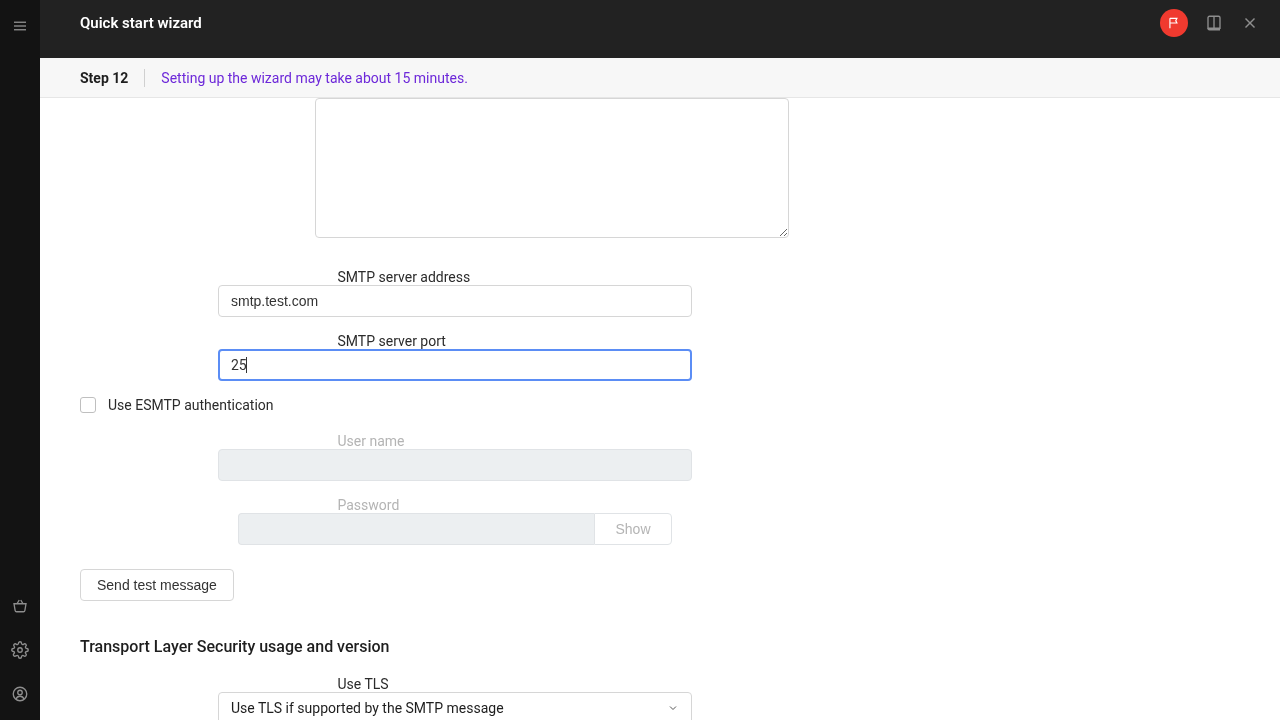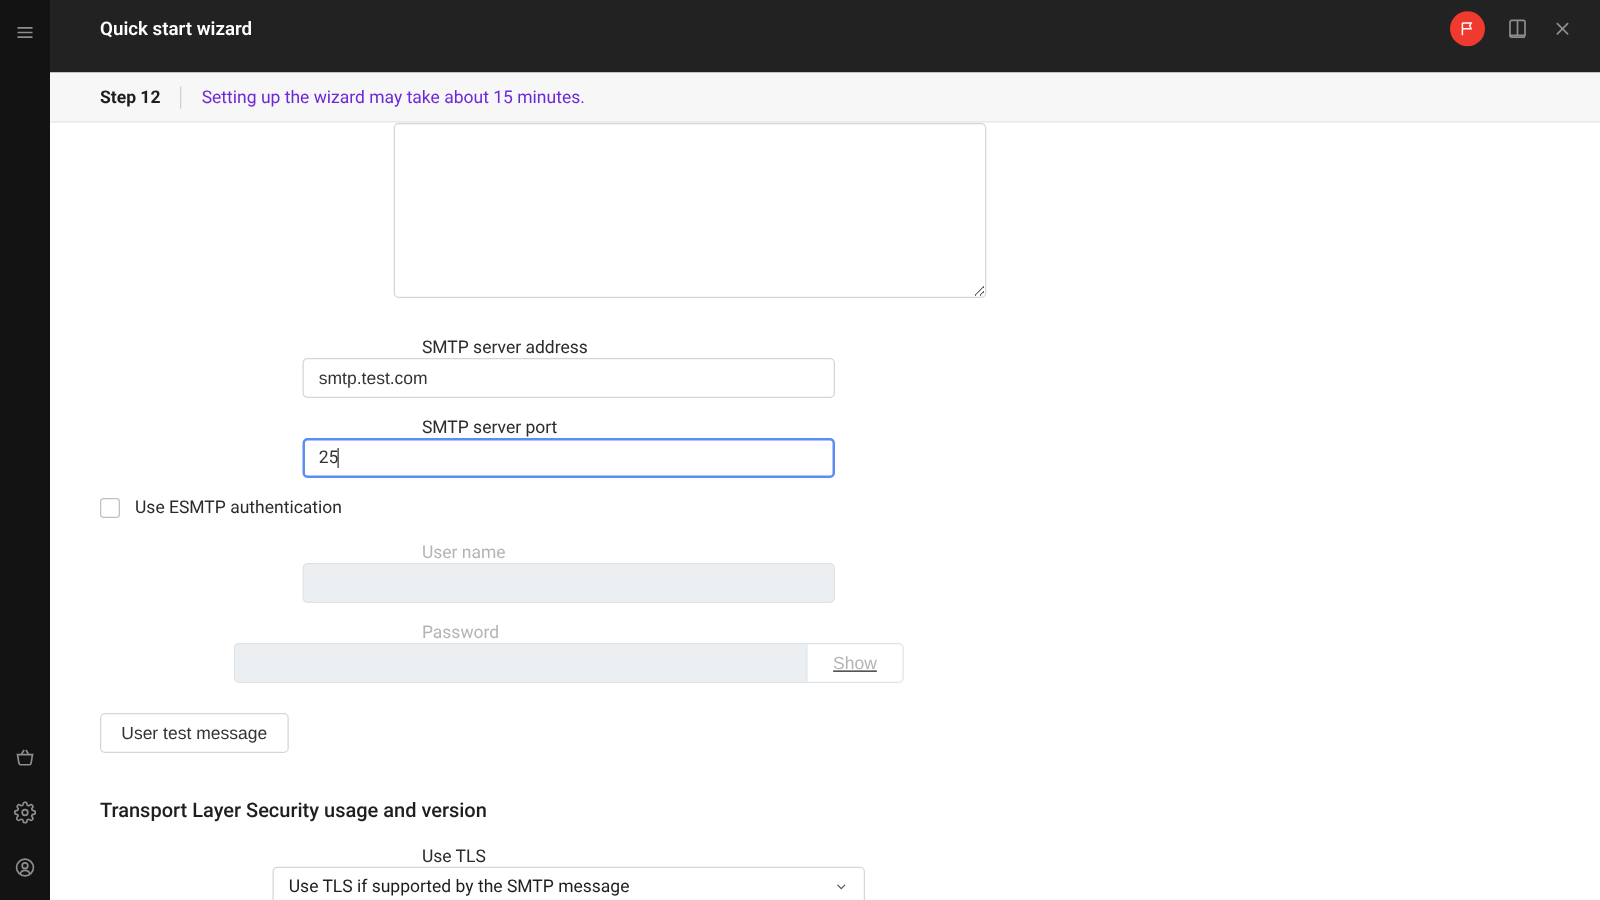--- a/index.html
+++ b/index.html
@@ -73,34 +73,34 @@
   width:474px; height:140px;
   border:1px solid #d6d6d6; border-radius:4px;
   resize:both;
   background:#fff;
   margin-bottom:28px;
 }
 .row { display:flex; align-items:center; margin-bottom:16px;flex-direction:column; }
 .row-label { width:235px; color:#2b2b2b; font-size:14px; }
 .row-label.disabled { color:#b4b4b4; }
 .input {
-  width:426px; height:32px;
+  width:474px; height:32px;
   border:1px solid #d6d6d6; border-radius:4px;
   padding:0 12px; font-size:14px; color:#333;
   outline:none;
 }
 .input.focused { border:2px solid #5b8df5; padding:0 11px; }
 .input.disabled { background:#eceff1; color:#999; border-color:#e0e3e6; }
 .checkbox-row { display:flex; margin-bottom:20px; margin-top:4px;}
 .checkbox {
   width:16px; height:16px; border:1.5px solid #bfbfbf; border-radius:3px; margin-right:12px;
   cursor:pointer;
 }
 .checkbox-label { font-size:14px; color:#2b2b2b; }
-.pw-wrap { display:flex; width:536px;text-decoration:underline; }
+.pw-wrap { display:flex; width:434px; }
 .pw-wrap .input { flex:1; border-radius:4px 0 0 4px; border-right:none; }
 .show-btn {
   width:78px; height:32px;
   border:1px solid #e0e3e6; border-radius:0 4px 4px 0;
   background:#fff; color:#b4b4b4; font-size:14px;
   cursor:pointer;
 }
 .send-btn {
   height:32px; padding:0 16px;
   border:1px solid #d6d6d6; border-radius:4px;
@@ -224,21 +224,21 @@
     </div>
 
     <div class="row">
       <div class="row-label disabled">Password</div>
       <div class="pw-wrap">
         <input class="input disabled" type="password" disabled="" value="" style="">
         <button class="show-btn" disabled="">Show</button>
       </div>
     </div>
 
-    <button class="send-btn">User test message</button>
+    <button class="send-btn">Send test message</button>
 
     <div class="section-title">Transport Layer Security usage and version</div>
 
     <div class="row">
       <div class="row-label">Use TLS</div>
       <div class="select">
         <span>Use TLS if supported by the SMTP message</span>
         <svg viewBox="0 0 24 24">
             <polyline points="6 9 12 15 18 9"></polyline>
           </svg>

